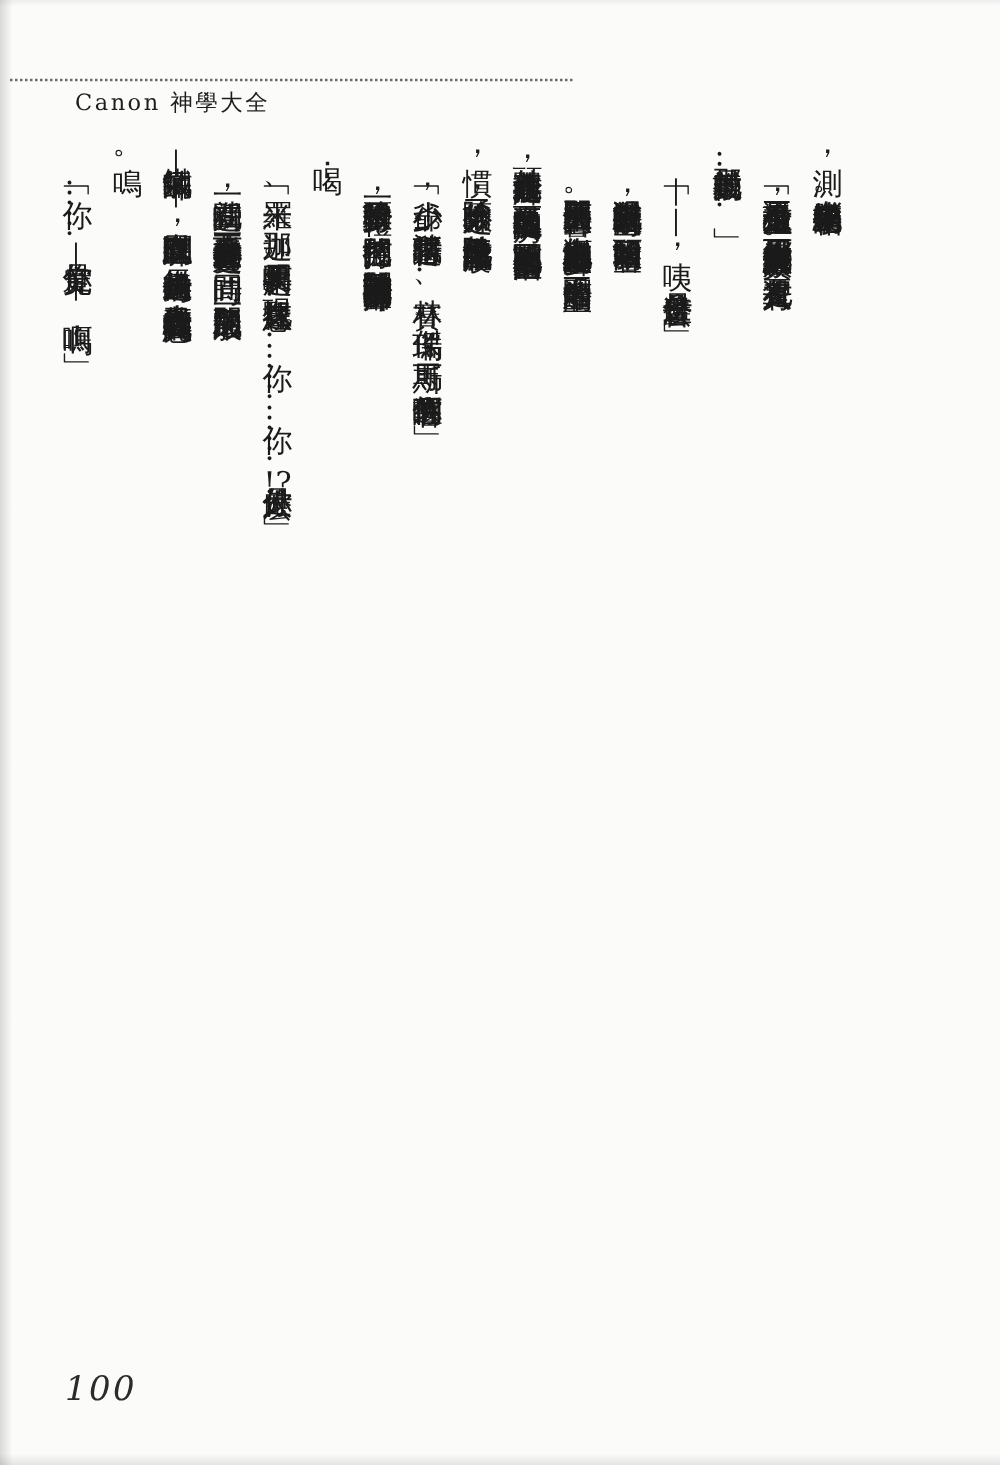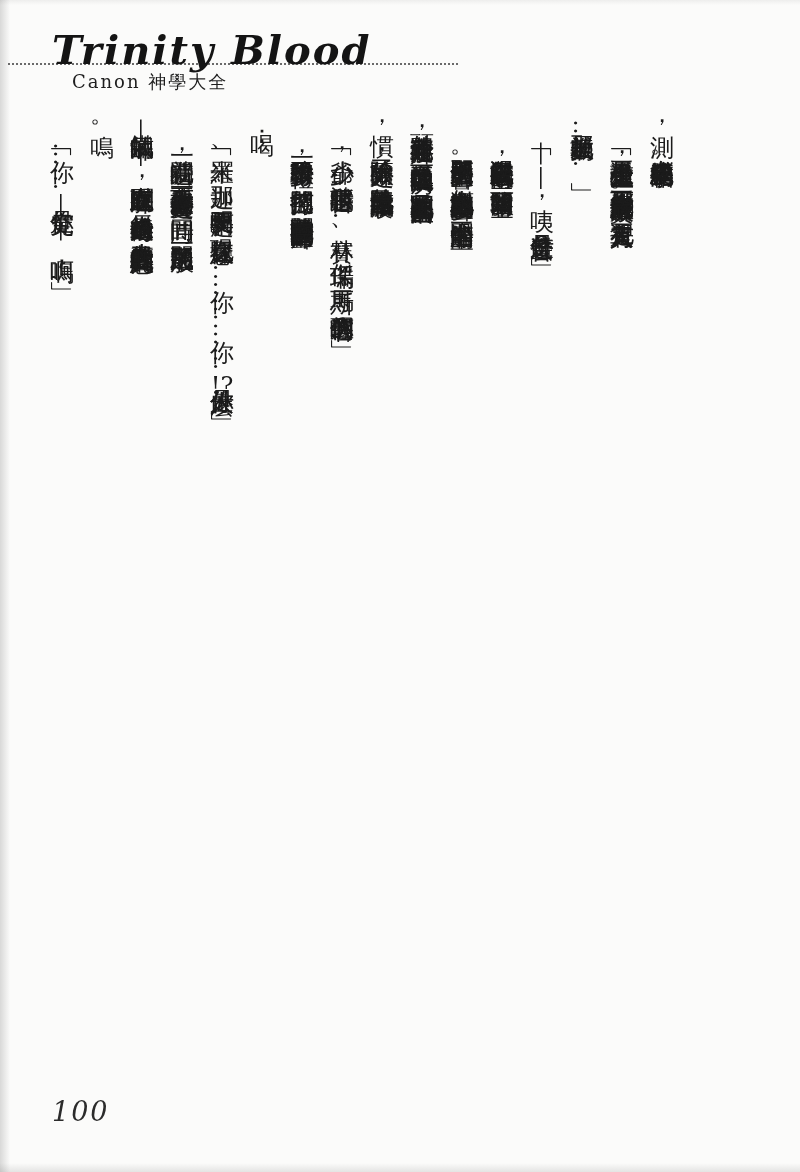--- a/index.html
+++ b/index.html
@@ -34,21 +34,21 @@
     border-top: 2px dotted #6a6a6a;
   }
   .logo {
     position: absolute; left: 52px; top: 26px;
     font-family: "DejaVu Serif", serif;
     font-weight: bold; font-style: italic;
     font-size: 40px; letter-spacing: 2px; color: #141414;
     white-space: nowrap;
   }
   .subtitle {
-    position: absolute; left: 72px; top: 70px;
+    position: absolute; left: 60px; top: 70px;
     font-size: 18px; letter-spacing: 2px; color: #1e1e1e;
     white-space: nowrap;
   }
 
   
   .text-area {
     position: absolute;
     top: 116px;
     right: 118px;
     height: 965px;
@@ -76,21 +76,20 @@
 </style>
 </head>
 <body>
 
 <div class="edge-top"></div>
 <div class="edge-left"></div>
 <div class="edge-bottom"></div>
 
 <div class="header">
   <div class="header-rule"></div>
-  <div class="logo">Trinity Blood</div>
   <div class="subtitle">Canon 神學大全</div>
 </div>
 
 <div class="text-area">
   <div class="col">測，在腦中描繪兇手的長相。</div>
   <div class="col indent">「不論是長生種還是短生種，都不可能用一般方式來綁架數十名貴族。要是真有犯人，</div>
   <div class="col">那就是複數的……」</div>
   <div class="col indent">「——咦，這是什麼聲音？」</div>
   <div class="col indent">就在以恩狠狠瞪著天空的時候，哈爾敦回頭望著門口。</div>
   <div class="col indent">門那邊傳來了巨大的聲響。類似人在地板上來回走動的腳步聲。不過這間一等船室的</div>

